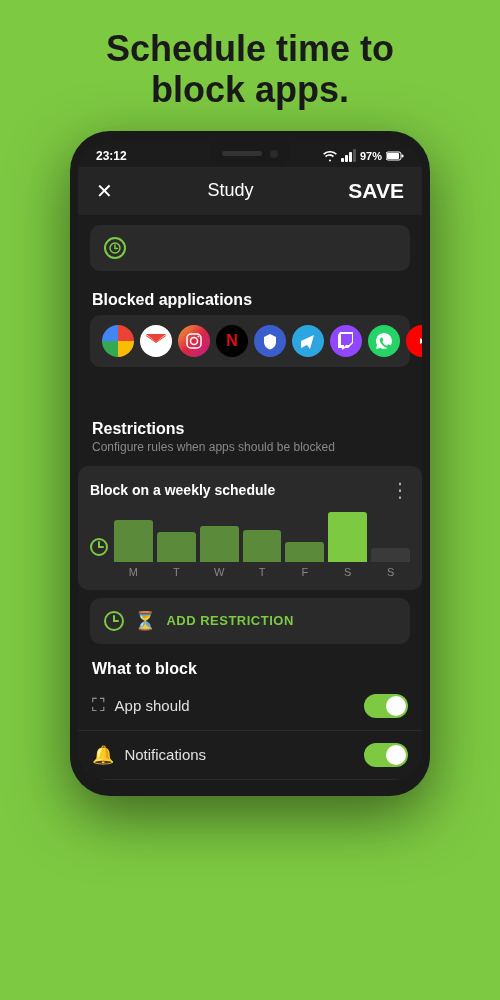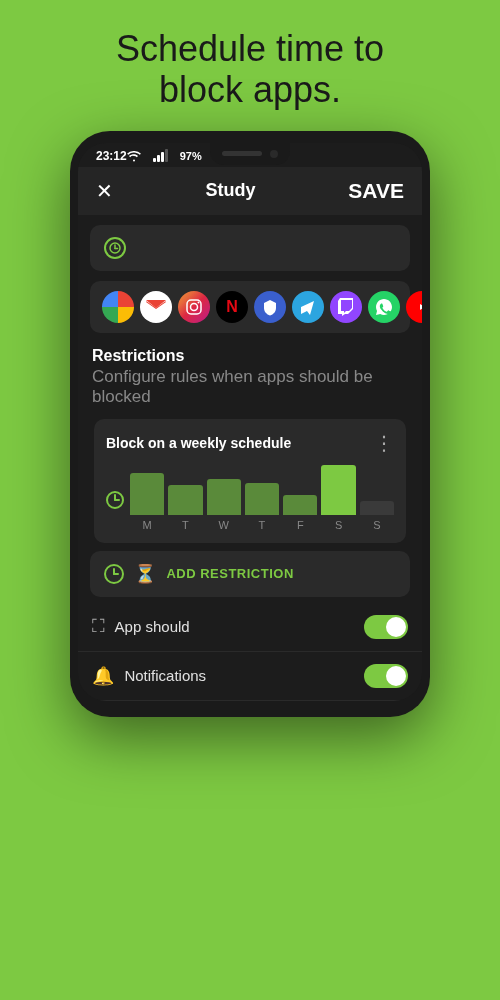--- a/index.html
+++ b/index.html
@@ -10,21 +10,21 @@
       font-family: 'Segoe UI', Arial, sans-serif;
       overflow: hidden;
       display: flex;
       flex-direction: column;
       align-items: center;
     }
     .headline {
       text-align: center;
       padding: 28px 40px 20px;
       font-size: 36px;
-      font-weight: 400;
+      font-weight: 700;
       color: #1a1a1a;
       line-height: 1.15;
     }
     .phone-wrapper {
       width: 360px;
       background: #1a1a1a;
       border-radius: 40px;
       padding: 12px 8px 16px;
       box-shadow: 0 20px 60px rgba(0,0,0,0.5);
       position: relative;
@@ -50,49 +50,49 @@
       border-radius: 3px;
     }
     .camera-dot {
       width: 8px;
       height: 8px;
       background: #2a2a2a;
       border-radius: 50%;
     }
     .status-bar {
       display: flex;
-      justify-content: flex-start;
+      justify-content: space-between;
       align-items: center;
       padding: 6px 18px 4px;
       font-size: 12px;
       color: #fff;
       font-weight: 600;
     }
     .status-right {
       display: flex;
       align-items: center;
-      gap: 12px;
+      gap: 4px;
       font-size: 11px;
     }
     .screen {
       background: #1c1c1c;
       border-radius: 28px;
       overflow: hidden;
     }
     .topbar {
       display: flex;
       align-items: center;
       justify-content: space-between;
       padding: 12px 18px;
       background: #252525;
     }
     .topbar-title {
       font-size: 18px;
       color: #fff;
-      font-weight: 700;
+      font-weight: 400;
     }
     .topbar-save {
       font-size: 21px;
       color: #fff;
       font-weight: 700;
     }
     .close-btn {
       font-size: 20px;
       color: #fff;
       cursor: pointer;
@@ -138,28 +138,29 @@
       flex-shrink: 0;
     }
     .app-instagram { background: linear-gradient(135deg, #f09433, #e6683c, #dc2743, #cc2366, #bc1888); }
     .restrictions-section {
       padding: 10px 14px 4px;
     }
     .restrictions-title {
       font-size: 16px;
       font-weight: 700;
       color: #fff;
+      margin-top: 39px;
     }
     .restrictions-subtitle {
-      font-size: 17px;
+      font-size: 12px;
       color: #888;
       margin-top: 2px;
     }
     .weekly-block {
-      margin: 8px 16px;
+      margin: 8px 0;
       background: #2a2a2a;
       border-radius: 10px;
       padding: 12px;
     }
     .weekly-header {
       display: flex;
       justify-content: space-between;
       align-items: center;
       margin-bottom: 10px;
     }
@@ -296,20 +297,21 @@
     <div class="activation-banner">
       <div style="width:22px;height:22px;border-radius:50%;border:2.5px solid #7dc942;flex-shrink:0;display:flex;align-items:center;justify-content:center;">
         <svg width="12" height="12" viewBox="0 0 12 12">
           <circle cx="6" cy="6" r="5" stroke="#7dc942" stroke-width="1.5" fill="none"></circle>
           <line x1="6" y1="3" x2="6" y2="6.5" stroke="#7dc942" stroke-width="1.5" stroke-linecap="round"></line>
           <line x1="6" y1="6.5" x2="8.5" y2="6.5" stroke="#7dc942" stroke-width="1.5" stroke-linecap="round"></line>
         </svg>
       </div>
     </div>
 
+    <div class="section-label">Blocked applications</div>
     <div class="apps-row-container">
 
       <div class="app-icon" style="background: conic-gradient(#ea4335 0deg 90deg, #fbbc05 90deg 180deg, #34a853 180deg 270deg, #4285f4 270deg 360deg); border-radius:50%;"></div>
 
       <div class="app-icon" style="background:#fff;">
         <svg width="20" height="14" viewBox="0 0 20 14">
             <rect width="20" height="14" rx="2" fill="#fff"></rect>
             <path d="M0 2l10 7 10-7" stroke="#ea4335" stroke-width="2" fill="none"></path>
             <path d="M0 2v10h20V2L10 9z" fill="#fff"></path>
             <path d="M0 0l10 8 10-8H0z" fill="#ea4335"></path>
@@ -423,20 +425,21 @@
     <div class="add-restriction-row">
       <svg width="20" height="20" viewBox="0 0 20 20">
         <circle cx="10" cy="10" r="9" stroke="#7dc942" stroke-width="2" fill="none"></circle>
         <line x1="10" y1="5" x2="10" y2="10" stroke="#7dc942" stroke-width="2" stroke-linecap="round"></line>
         <line x1="10" y1="10" x2="14" y2="10" stroke="#7dc942" stroke-width="2" stroke-linecap="round"></line>
       </svg>
       <span style="font-size:18px;color:#7dc942;">⏳</span>
       <span class="add-restriction-text">ADD RESTRICTION</span>
     </div>
 
+    <div class="what-block-title">What to block</div>
     <div class="toggle-row">
       <div class="toggle-left">
         <span style="font-size:18px;color:#aaa;">⛶</span>
         <span class="toggle-label">App should</span>
       </div>
       <div class="toggle-switch"></div>
     </div>
     <div class="toggle-row">
       <div class="toggle-left">
         <span style="font-size:18px;color:#aaa;">🔔</span>

